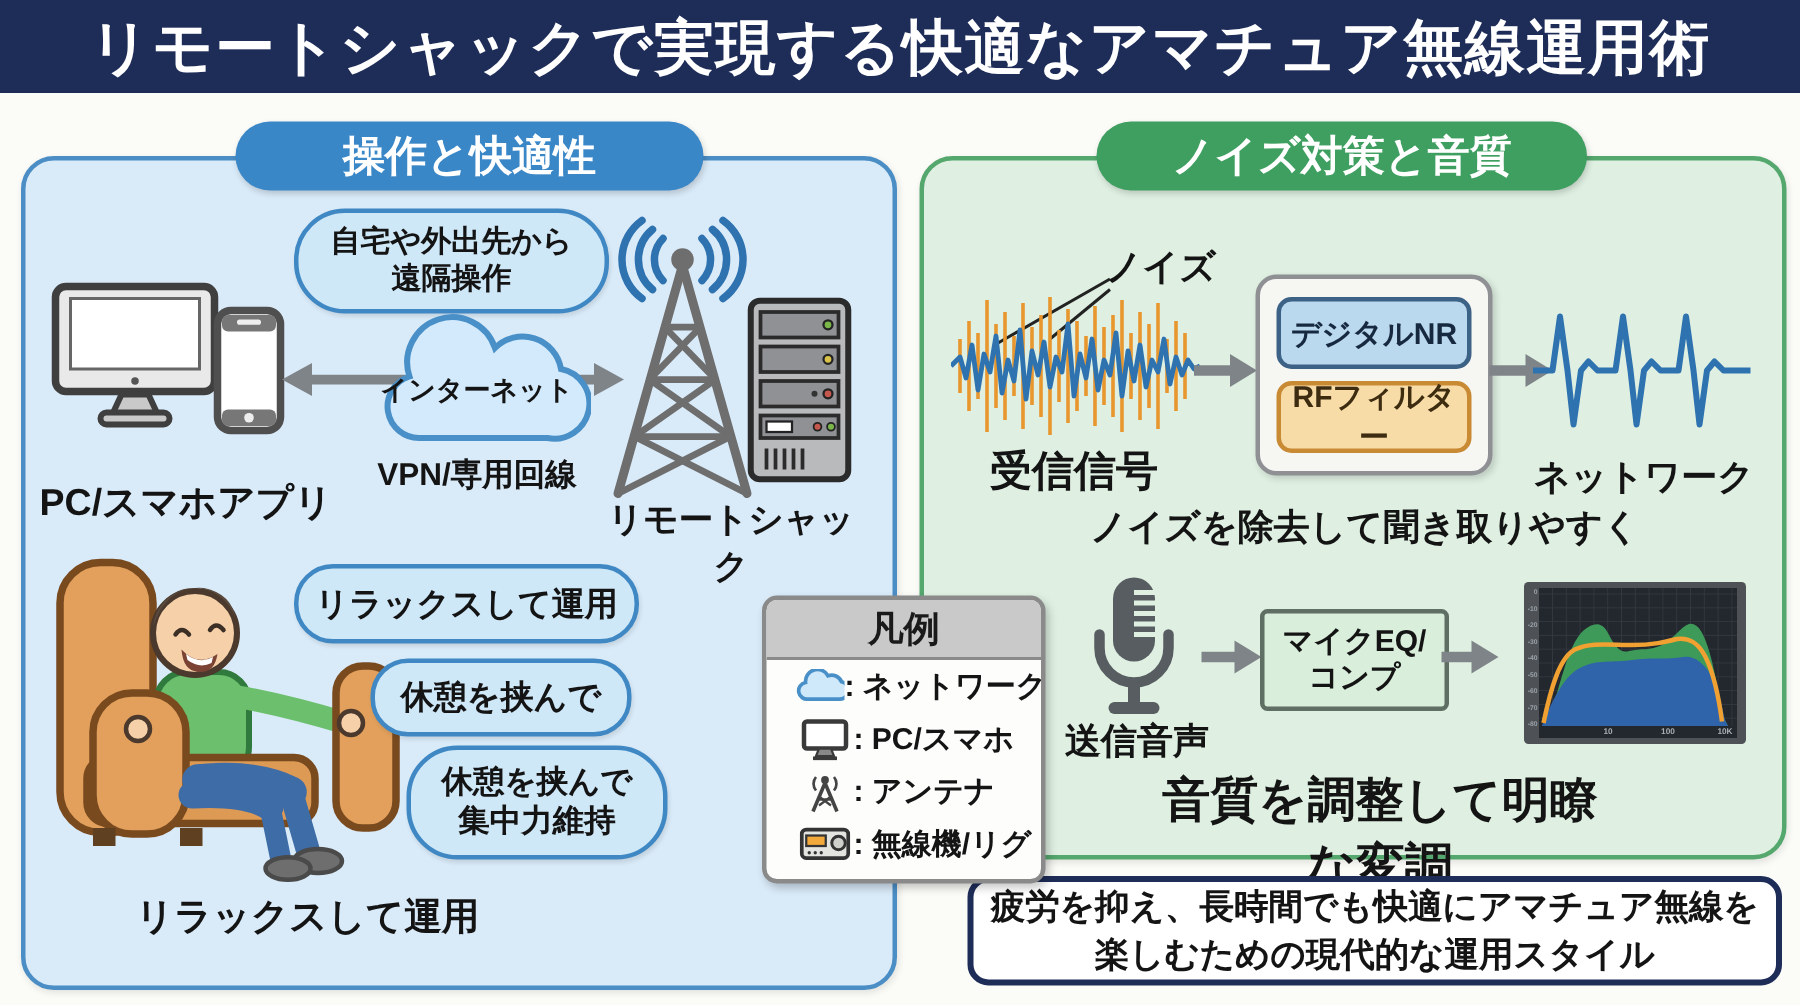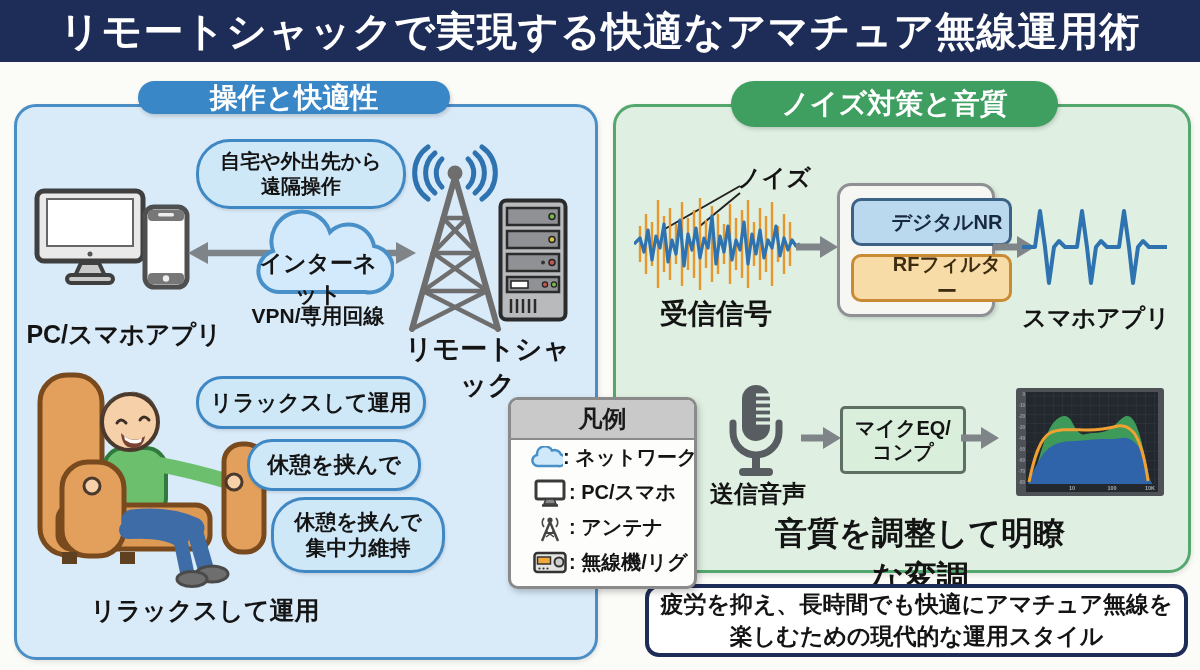--- a/index.html
+++ b/index.html
@@ -9,52 +9,52 @@
   .ctr{display:flex;align-items:center;justify-content:center;text-align:center;}
 
   .header-bar{left:0;top:0;width:1200px;height:62px;background:#1e2c58;}
   .title{width:100%;height:100%;color:#ffffff;font-size:40px;letter-spacing:1px;}
 
   .panel{border-radius:22px;box-shadow:1px 2px 5px rgba(0,0,0,.10);}
   .panel-left{left:14px;top:104px;width:578px;height:550px;background:#d9eaf8;border:3px solid #4b8ec5;}
   .panel-right{left:613px;top:104px;width:572px;height:463px;background:#dff0e2;border:3px solid #54a76d;}
 
   .pill{border-radius:24px;color:#fff;font-size:28px;z-index:5;box-shadow:1px 2px 4px rgba(0,0,0,.18);}
-  .pill-left{left:138px;top:81px;width:312px;height:33px;background:#3a87c8;}
+  .pill-left{left:157px;top:81px;width:312px;height:46px;background:#3a87c8;}
   .pill-right{left:731px;top:81px;width:327px;height:46px;background:#3f9f60;}
 
   .bubble{background:#cfe8f8;border:3px solid #3f88c4;border-radius:34px;line-height:1.25;
           box-shadow:1px 2px 3px rgba(0,0,0,.10);}
   .bubble-remote{left:196px;top:139px;width:204px;height:64px;font-size:20px;}
   .bubble-relax{left:196px;top:376px;width:224px;height:47px;font-size:22px;border-radius:26px;}
   .bubble-eyes{left:247px;top:439px;width:168px;height:46px;font-size:22px;border-radius:25px;}
   .bubble-break{left:271px;top:497px;width:168px;height:70px;font-size:21px;}
   .pc-label{left:24px;top:318px;width:200px;font-size:25px;}
-  .internet-label{left:250px;top:248px;width:136px;font-size:23px;z-index:3;}
+  .internet-label{left:250px;top:248px;width:136px;font-size:18px;z-index:3;}
   .vpn-label{left:238px;top:302px;width:160px;font-size:21px;}
-  .shack-label{left:395px;top:331px;width:185px;font-size:27px;}
+  .shack-label{left:395px;top:331px;width:185px;font-size:23px;}
   .chair-caption{left:60px;top:594px;width:290px;font-size:25px;}
 
   .legend{left:508px;top:397px;width:183px;height:186px;background:#fdfdfc;border:3px solid #8a8a8a;
           border-radius:10px;z-index:6;box-shadow:2px 3px 6px rgba(0,0,0,.22);overflow:hidden;}
   .legend-header{height:38px;background:#c9c9c9;border-bottom:2px solid #8a8a8a;font-size:24px;color:#1a1a1a;}
   .legend-row{display:flex;align-items:center;height:35px;padding-left:20px;}
   .legend-ic{width:38px;display:flex;justify-content:center;}
   .legend-row .t{font-size:20px;white-space:nowrap;}
 
   .noise-label{left:737px;top:162px;width:80px;font-size:24px;text-align:left;}
   .rx-label{left:656px;top:295px;width:120px;font-size:28px;}
   .clear-label{left:1022px;top:302px;width:148px;font-size:24px;}
   .rx-caption{left:680px;top:335px;width:460px;font-size:24px;}
   .tx-label{left:706px;top:478px;width:104px;font-size:24px;}
   .tx-caption{left:765px;top:512px;width:310px;font-size:32px;}
 
   .chipbox{left:837px;top:183px;width:152px;height:128px;background:#f6f6f3;border:3px solid #8e9094;
            border-radius:14px;box-shadow:2px 2px 4px rgba(0,0,0,.15);}
-  .chip{left:11px;border-radius:10px;width:124px;height:42px;font-size:20px;padding-left:31px;}
+  .chip{left:11px;border-radius:10px;width:124px;height:42px;font-size:20px;}
   .chip-nr{top:12px;background:#bad8ee;border:3px solid #3c6286;color:#17293f;}
   .chip-rf{top:68px;background:#f8dca8;border:3px solid #c98a34;color:#3d2c10;}
   .chip-eq{left:840px;top:406px;width:120px;height:62px;background:#d9eedb;border:3px solid #5f6f63;
            border-radius:5px;font-size:20px;line-height:1.2;}
 
   .footer{left:645px;top:584px;width:535px;height:65px;background:#ffffff;border:4px solid #1e2c58;
           border-radius:14px;font-size:23px;line-height:1.35;}
   .twoline span{display:block;}
 </style>
 </head>
@@ -262,21 +262,22 @@
   </div>
 
   <svg class="abs" style="left:991px;top:232px;" width="46" height="30">
     <line x1="2" y1="15" x2="30" y2="15" stroke="#7f8488" stroke-width="7"></line>
       <polygon points="44,15 26,4 26,26" fill="#7f8488"></polygon>
   </svg>
 
   <svg class="abs" style="left:1022px;top:203px;" width="145" height="85">
     <polyline fill="none" stroke="#2e72b0" stroke-width="4" stroke-linejoin="round" stroke-linecap="round" points="0,44 13,44 18,8 23,44 27,80 32,44 37,38 43,44 55,44 60,8 65,44 69,80 74,44 79,38 85,44 97,44 102,8 107,44 111,80 116,44 121,38 127,44 145,44"></polyline>
   </svg>
-  <div class="abs ctr clear-label">スマホアプリ</div>
+  <div class="abs ctr clear-label">ネットワーク</div>
+  <div class="abs ctr rx-caption">ノイズを除去して聞き取りやすく</div>
 
   <svg class="abs" style="left:722px;top:383px;" width="66" height="96">
     <rect x="20" y="2" width="28" height="56" rx="14" fill="#585d61"></rect>
     <g stroke="#dff0e2" stroke-width="3.2">
         <line x1="34" y1="12" x2="48" y2="12"></line>
         <line x1="34" y1="19" x2="48" y2="19"></line>
       <line x1="34" y1="26" x2="48" y2="26"></line>
         <line x1="34" y1="33" x2="48" y2="33"></line>
         <line x1="34" y1="40" x2="48" y2="40"></line>
       </g>

